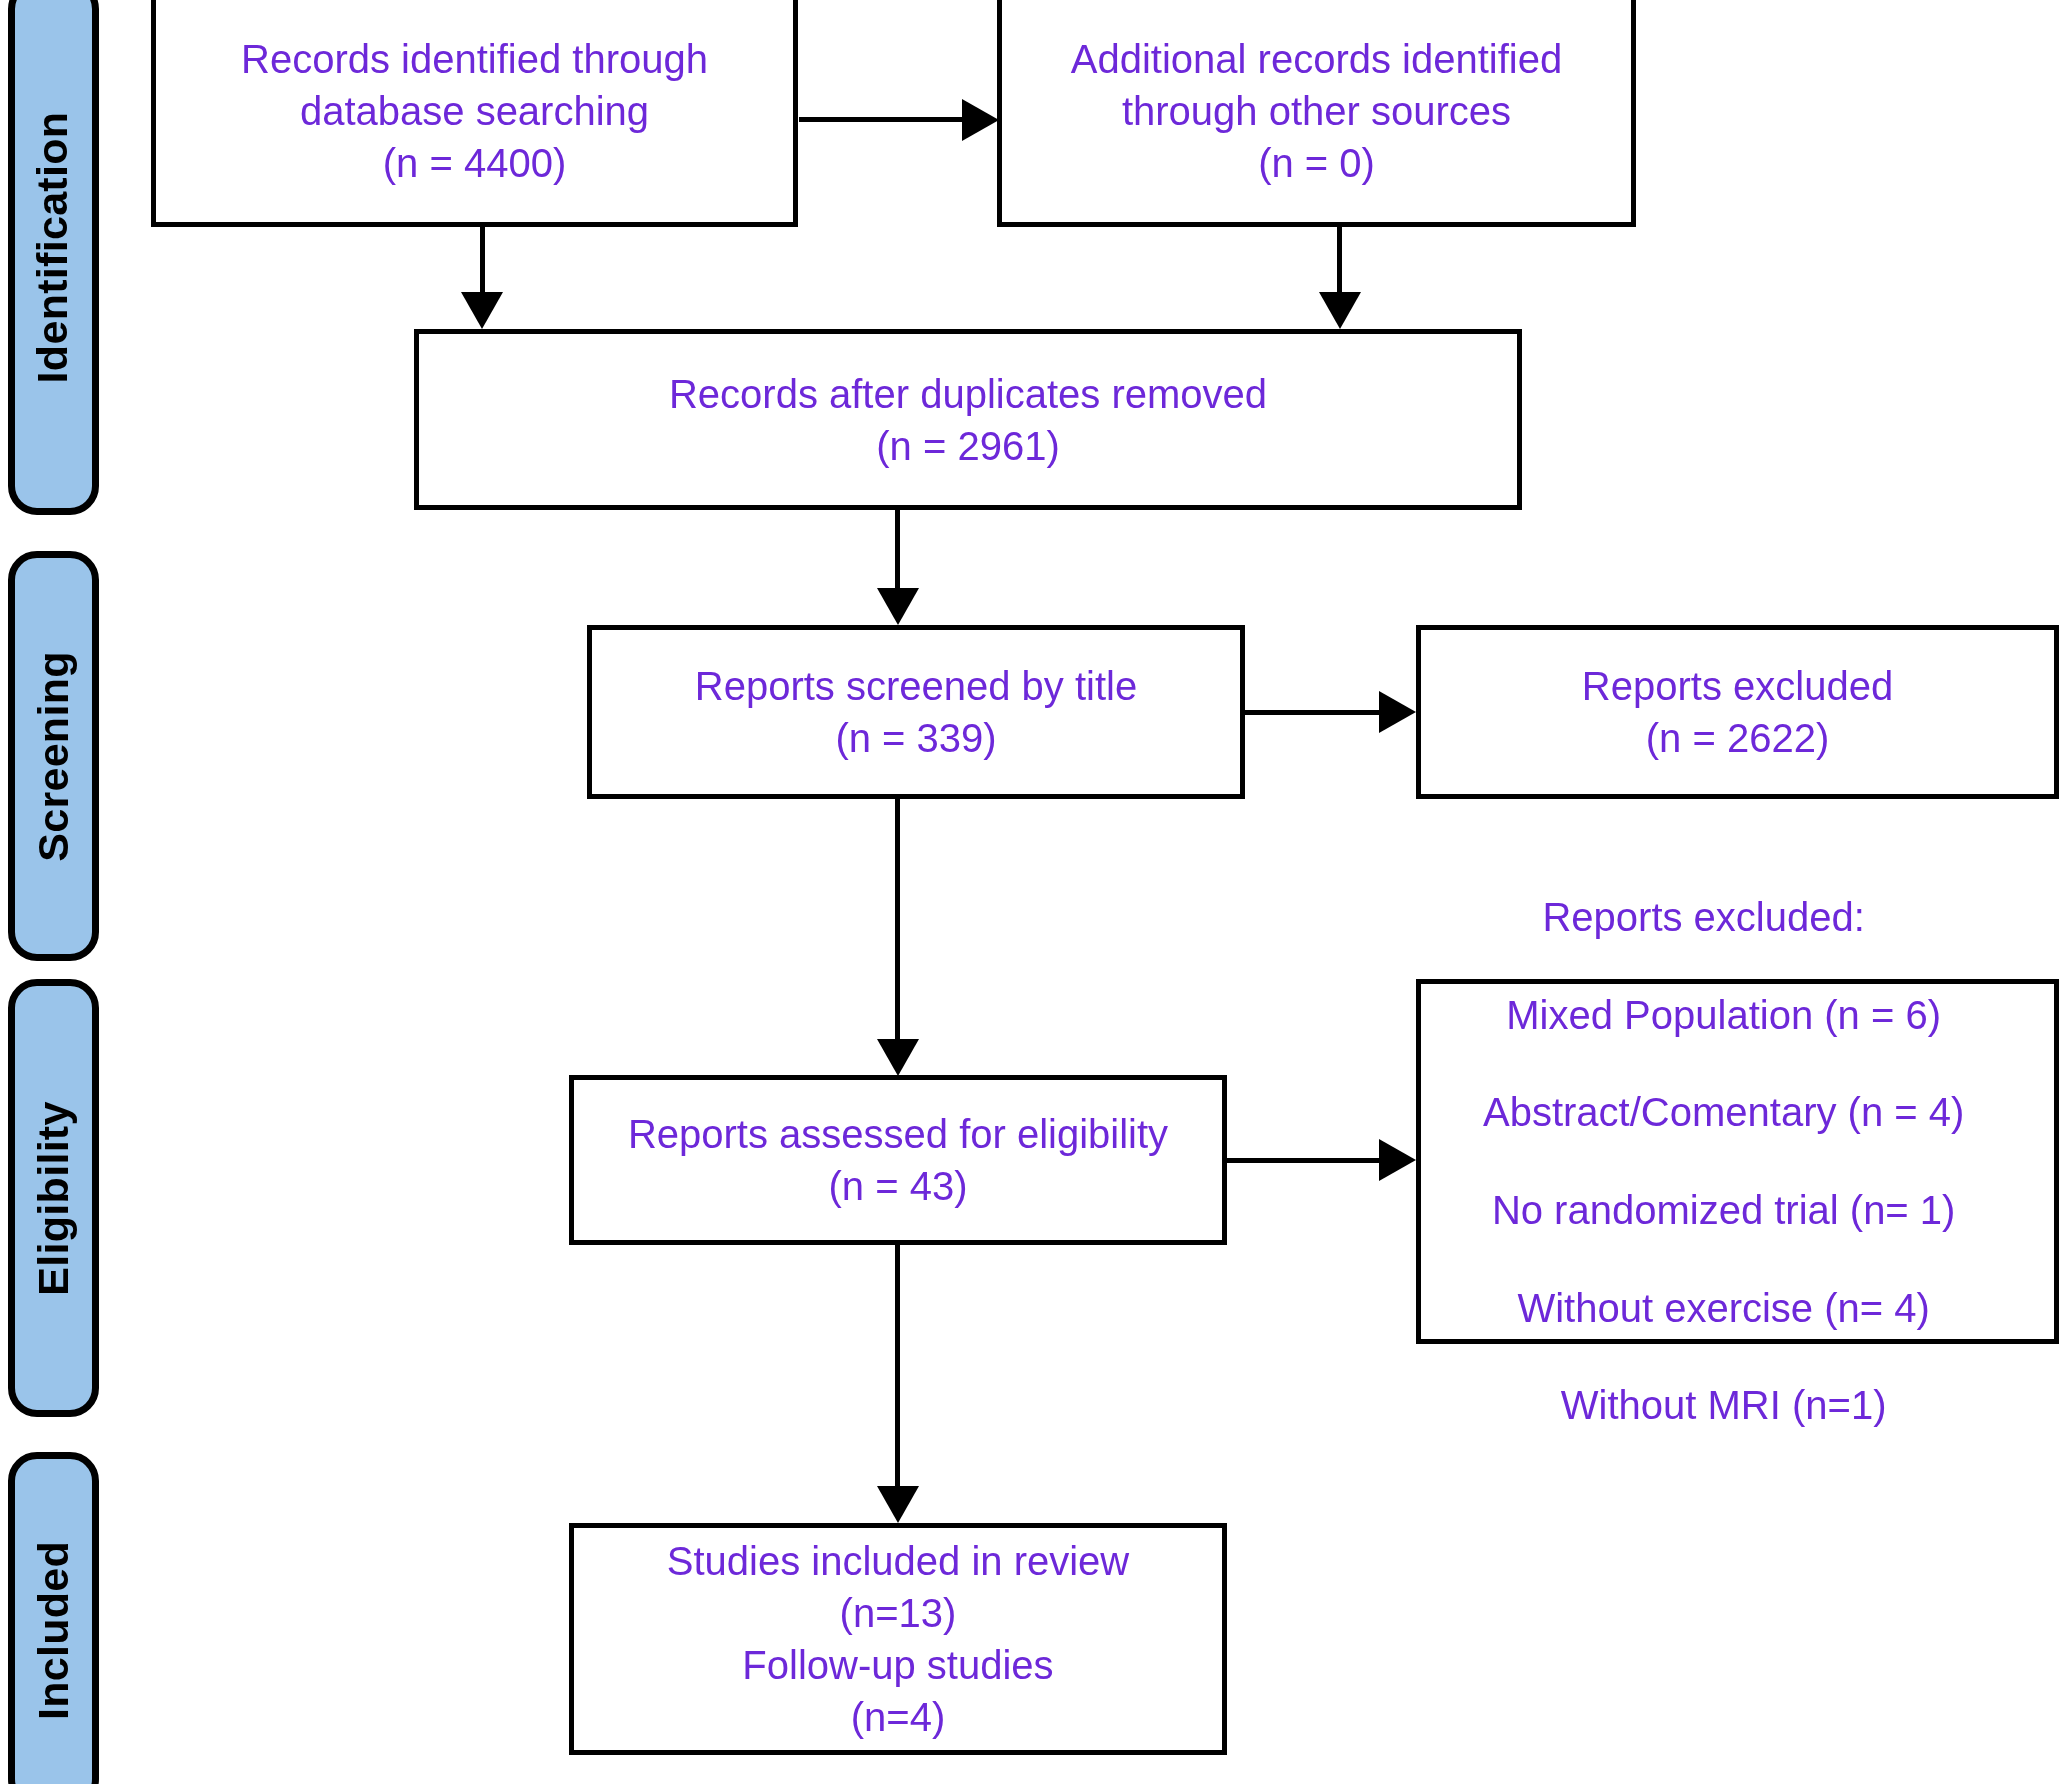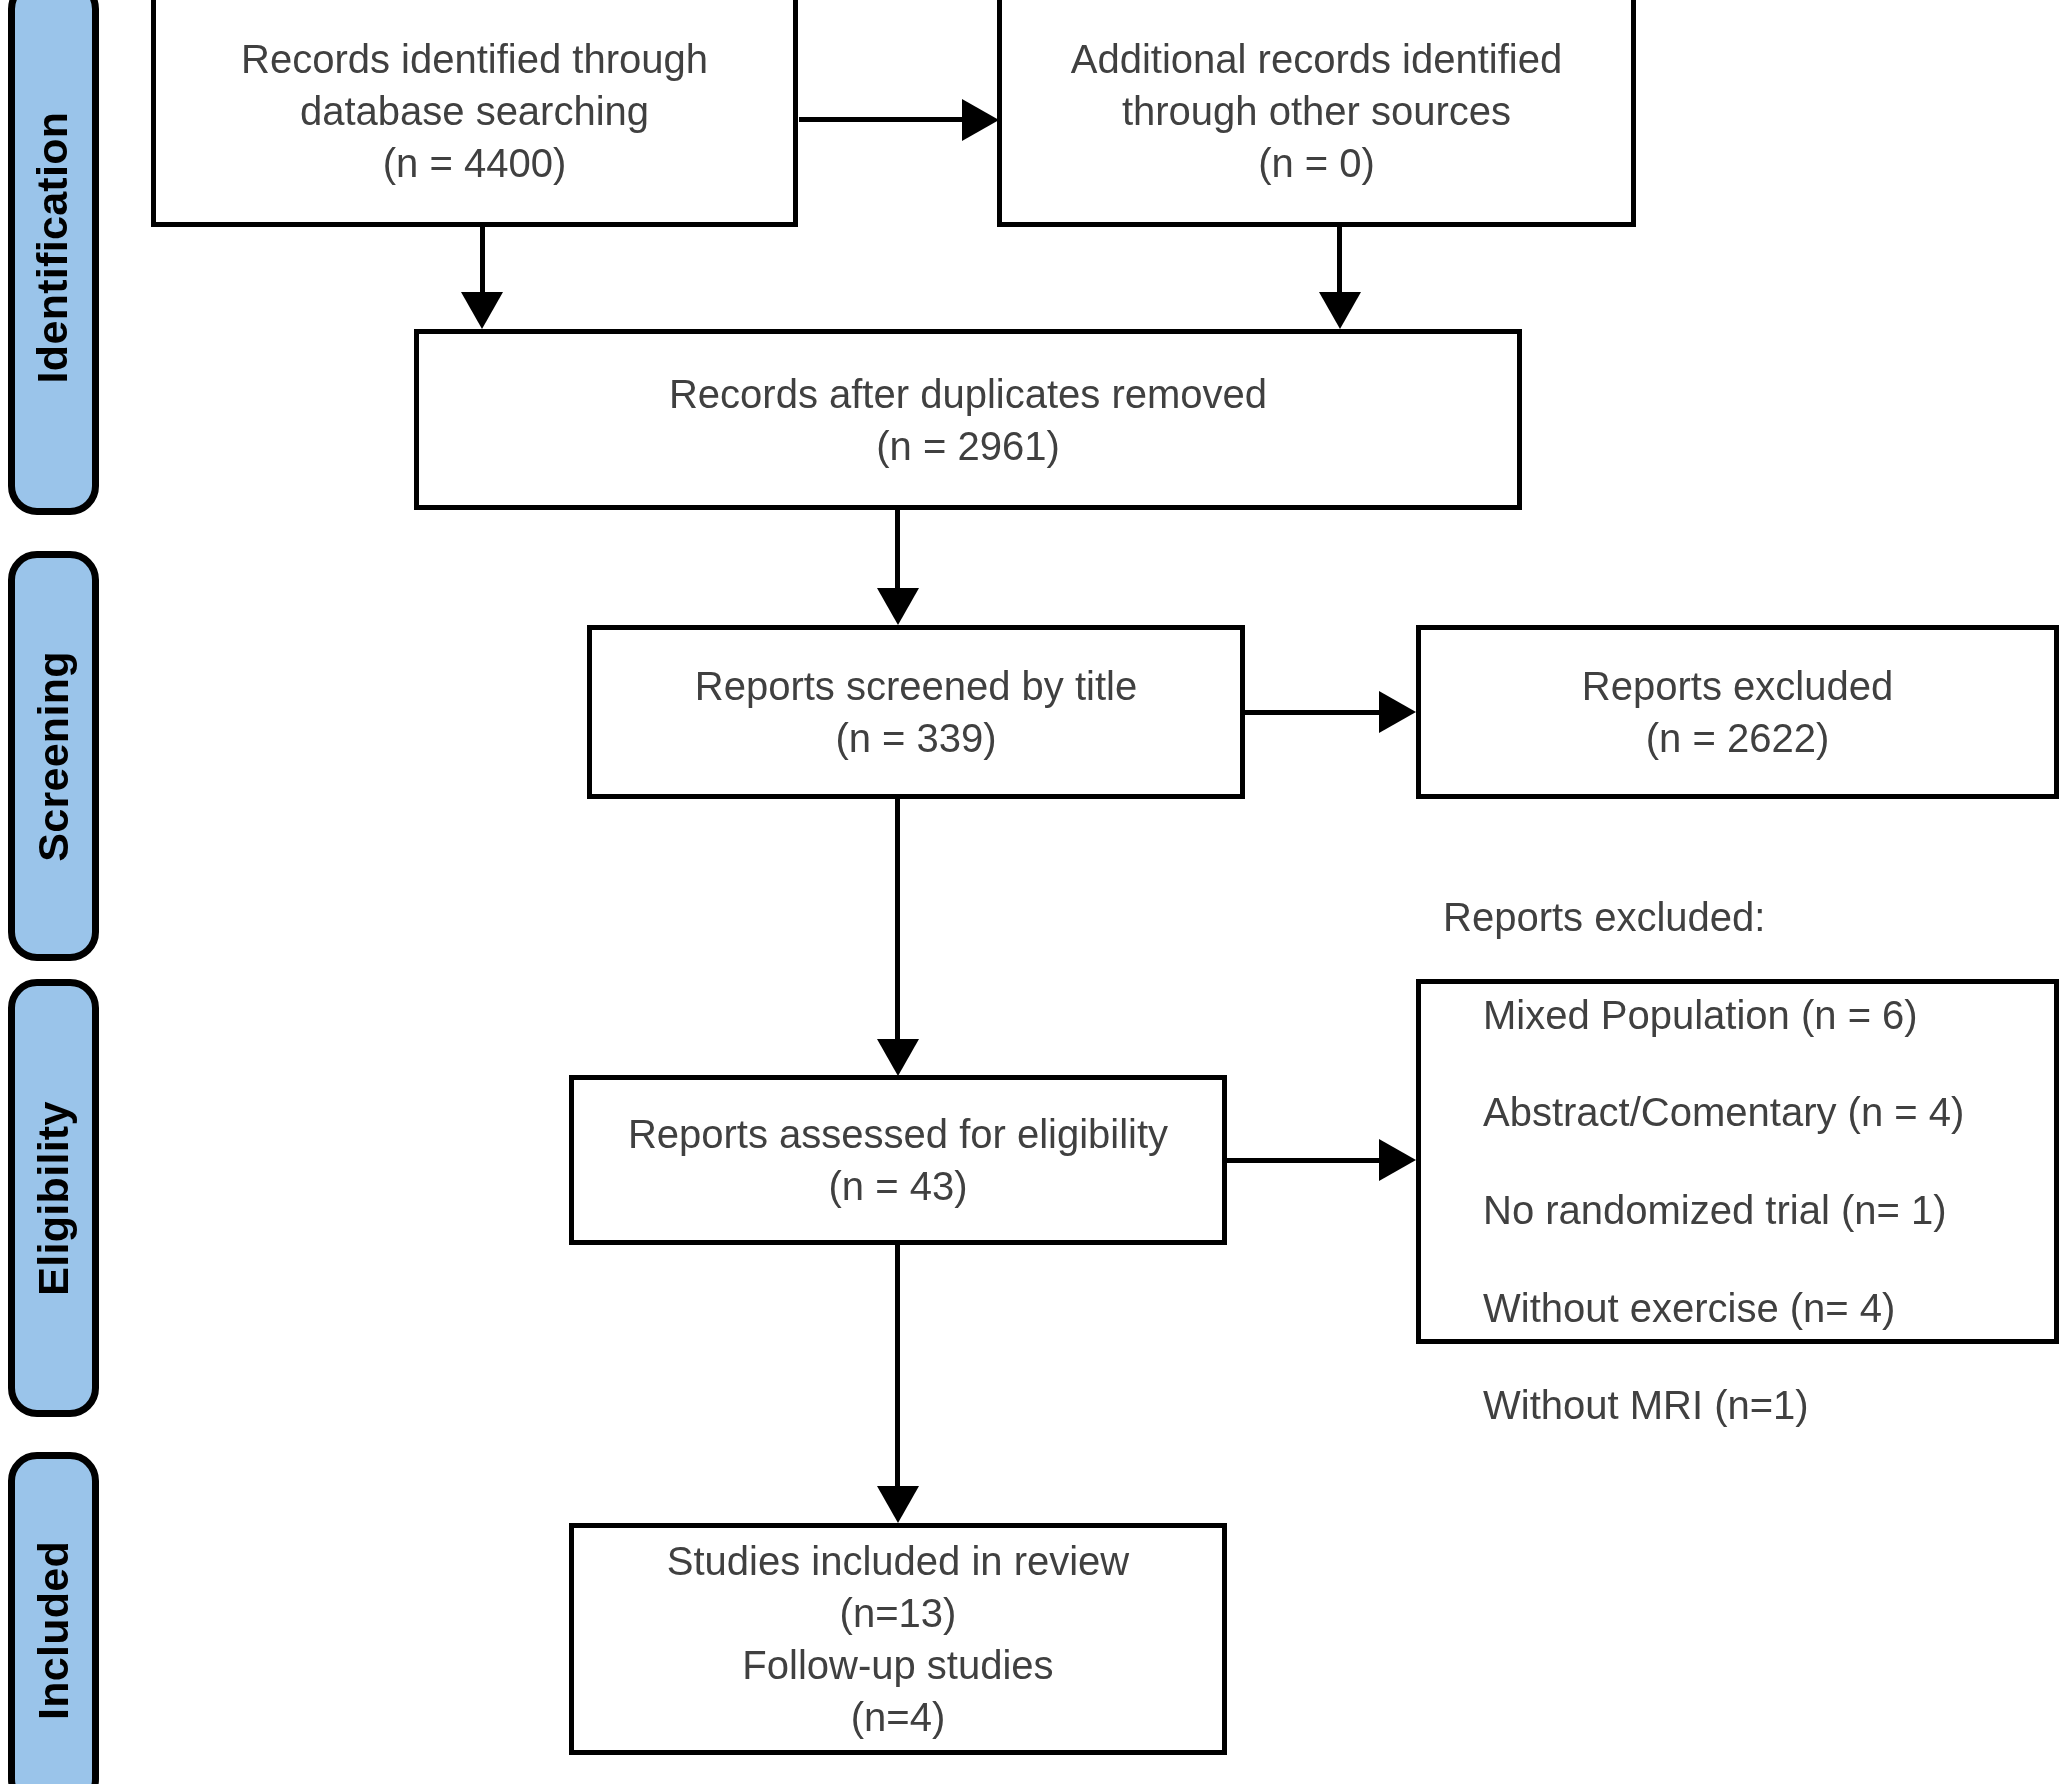--- a/index.html
+++ b/index.html
@@ -47,21 +47,21 @@
     border: 5.9px solid #000000;
     box-sizing: border-box;
     display: flex;
     align-items: center;
     justify-content: center;
     text-align: center;
   }
   .flow-box .box-text {
     font-size: 40px;
     line-height: 1.30;
-    color: #404040;
+    color: #6d28d9;
     white-space: pre-line;
     padding: 0 11.7px;
   }
   .flow-box.left-align {
     align-items: center;
     justify-content: flex-start;
     text-align: left;
   }
   .flow-box.left-align .box-text {
     padding-left: 22px;
@@ -169,21 +169,21 @@
   <div class="flow-box" style="left:1416px; top:625px; width:643px; height:174px;">
     <span class="box-text">Reports excluded
 (n = 2622)</span>
   </div>
 
   <div class="flow-box" style="left:569px; top:1075px; width:658px; height:170px;">
     <span class="box-text">Reports assessed for eligibility
 (n = 43)</span>
   </div>
 
-  <div class="flow-box left-align" style="left:1416px; top:979px; width:643px; height:365px;">
+  <div class="flow-box left-align" style="left:1416px; top:979px; width:643px; height:365px;text-align:center;">
     <span class="box-text">
       <span class="excl-head">Reports excluded:</span>
       <span class="excl-item">Mixed Population (n = 6)</span>
       <span class="excl-item">Abstract/Comentary (n = 4)</span>
       <span class="excl-item">No randomized trial (n= 1)</span>
       <span class="excl-item">Without exercise (n= 4)</span>
       <span class="excl-item">Without MRI (n=1)</span>
     </span>
   </div>
 

